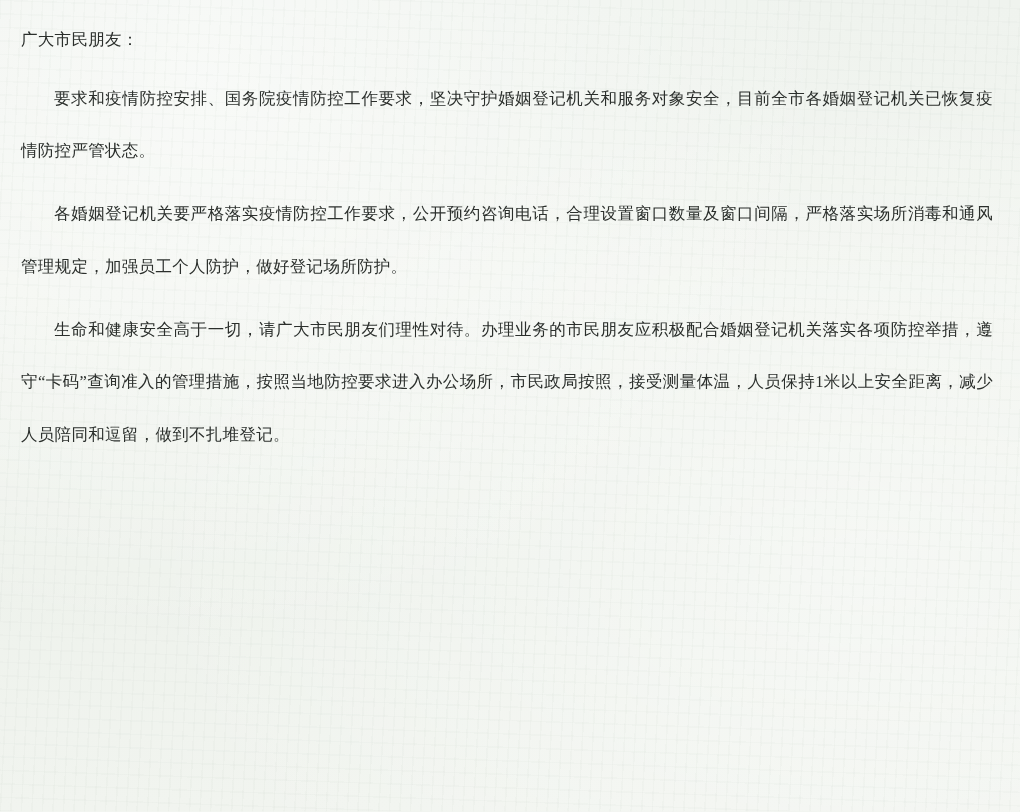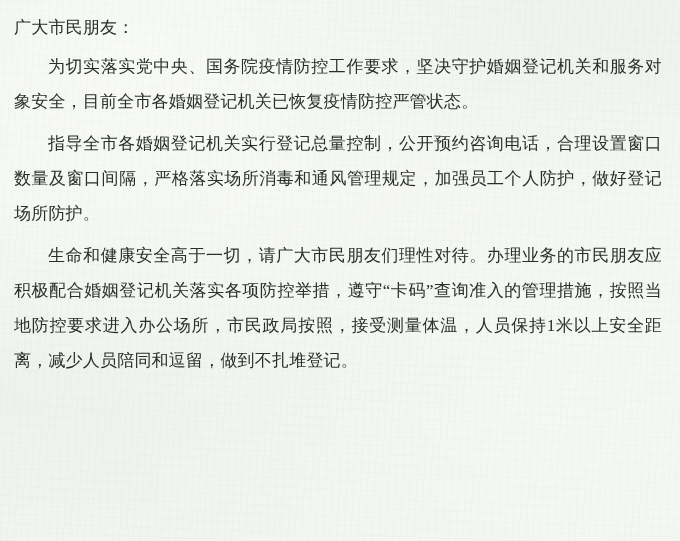--- a/index.html
+++ b/index.html
@@ -33,38 +33,38 @@
       repeating-linear-gradient(93deg, rgba(150,165,150,0.05) 0px, rgba(150,165,150,0.05) 1px, rgba(255,255,255,0) 1px, rgba(255,255,255,0) 7px),
       repeating-linear-gradient(2deg, rgba(140,160,145,0.045) 0px, rgba(140,160,145,0.045) 1px, rgba(255,255,255,0) 1px, rgba(255,255,255,0) 9px);
     opacity: 0.9;
   }
   .doc-body {
     position: relative;
     z-index: 2;
   }
   p.para {
     margin: 0 0 7px 0;
-    font-size: 17px;
+    font-size: 11px;
     line-height: 35px;
     color: #2b2f2c;
     text-align: justify;
     text-justify: inter-ideograph;
     letter-spacing: 0.2px;
     font-family: "Liberation Serif", "DejaVu Serif", serif;
   }
   p.indent {
     text-indent: 2em;
   }
   p.salutation {
     margin-bottom: 4px;
   }
 </style>
 </head>
 <body>
 
 <div id="page">
   <div class="doc-body">
     <p class="para salutation">广大市民朋友：</p>
-    <p class="para indent">为切实落实党中央、国务院疫情防控工作要求，坚决守护婚姻登记机关和服务对象安全，目前全市各婚姻登记机关已恢复疫情防控严管状态。</p>
-    <p class="para indent">指导全市各婚姻登记机关实行登记总量控制，公开预约咨询电话，合理设置窗口数量及窗口间隔，严格落实场所消毒和通风管理规定，加强员工个人防护，做好登记场所防护。</p>
+    <p class="para indent">要求和疫情防控安排、国务院疫情防控工作要求，坚决守护婚姻登记机关和服务对象安全，目前全市各婚姻登记机关已恢复疫情防控严管状态。</p>
+    <p class="para indent">各婚姻登记机关要严格落实疫情防控工作要求，公开预约咨询电话，合理设置窗口数量及窗口间隔，严格落实场所消毒和通风管理规定，加强员工个人防护，做好登记场所防护。</p>
     <p class="para indent">生命和健康安全高于一切，请广大市民朋友们理性对待。办理业务的市民朋友应积极配合婚姻登记机关落实各项防控举措，遵守“卡码”查询准入的管理措施，按照当地防控要求进入办公场所，市民政局按照，接受测量体温，人员保持1米以上安全距离，减少人员陪同和逗留，做到不扎堆登记。</p>
   </div>
 </div>
 
 </body></html>

